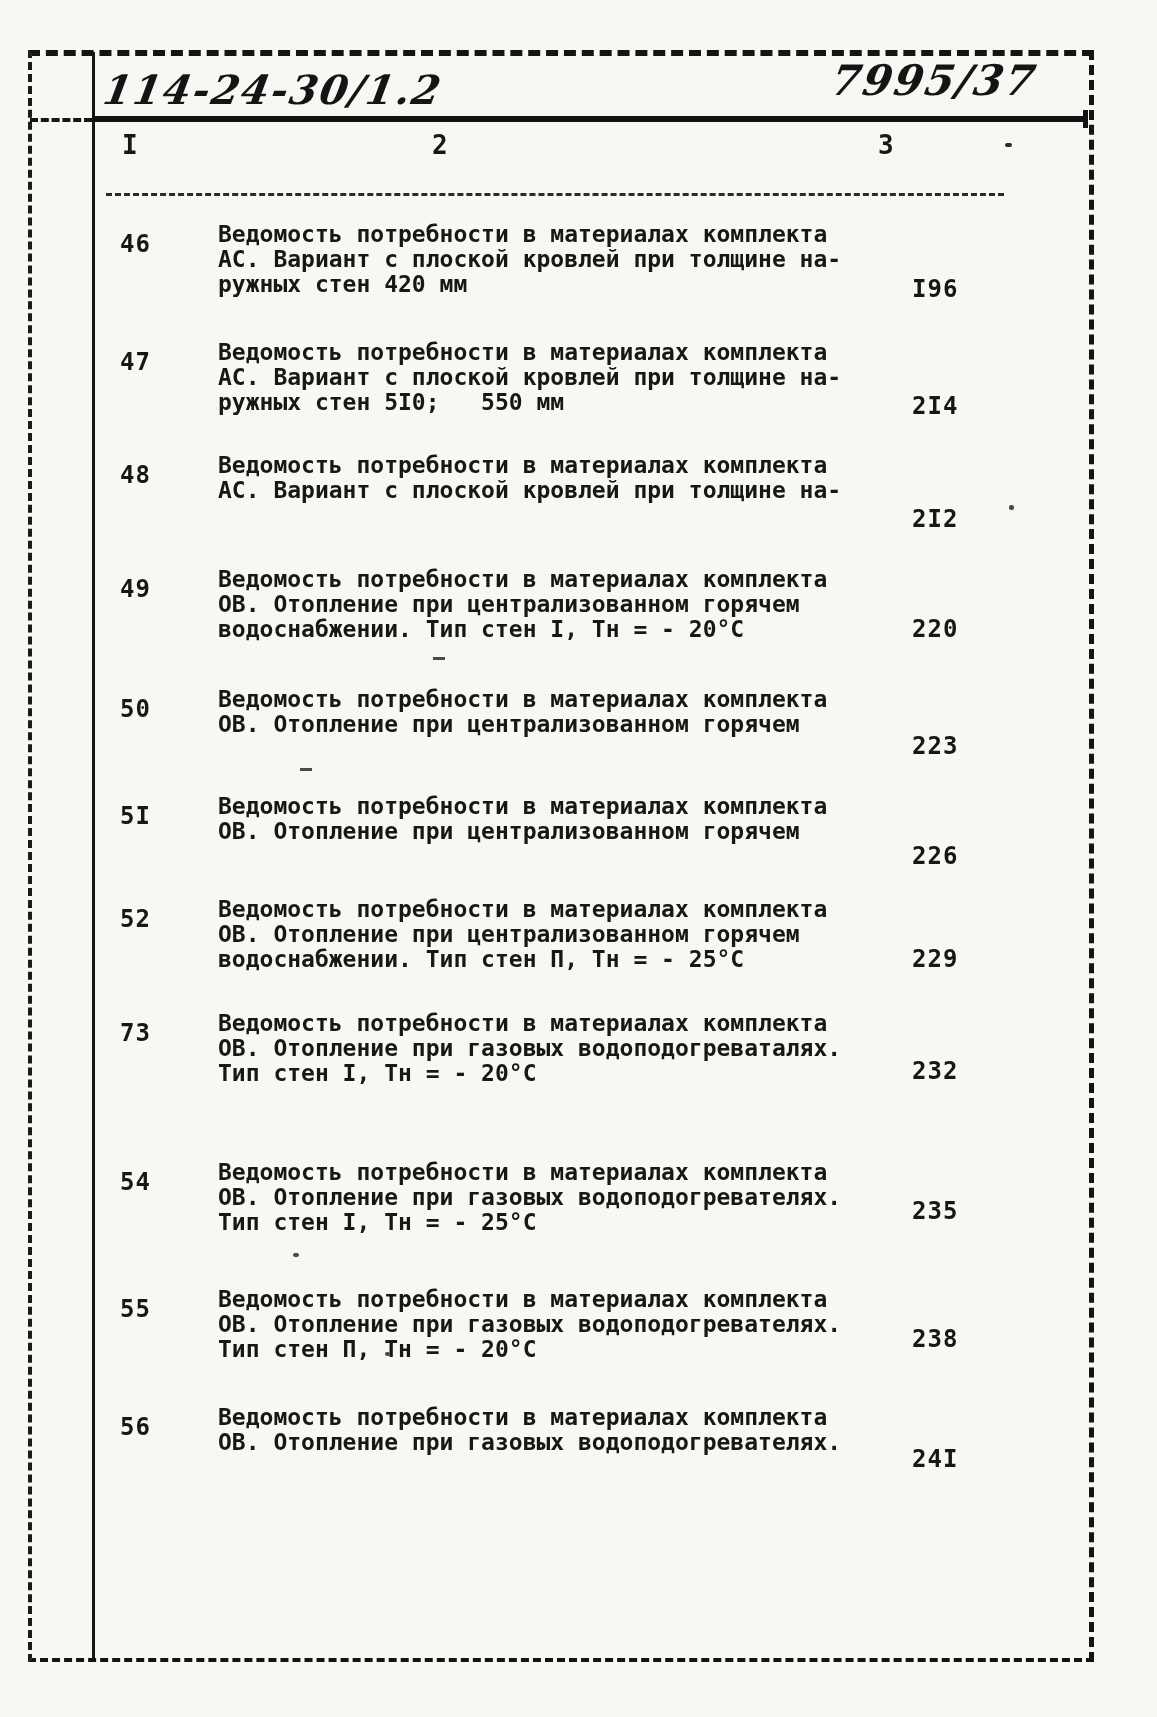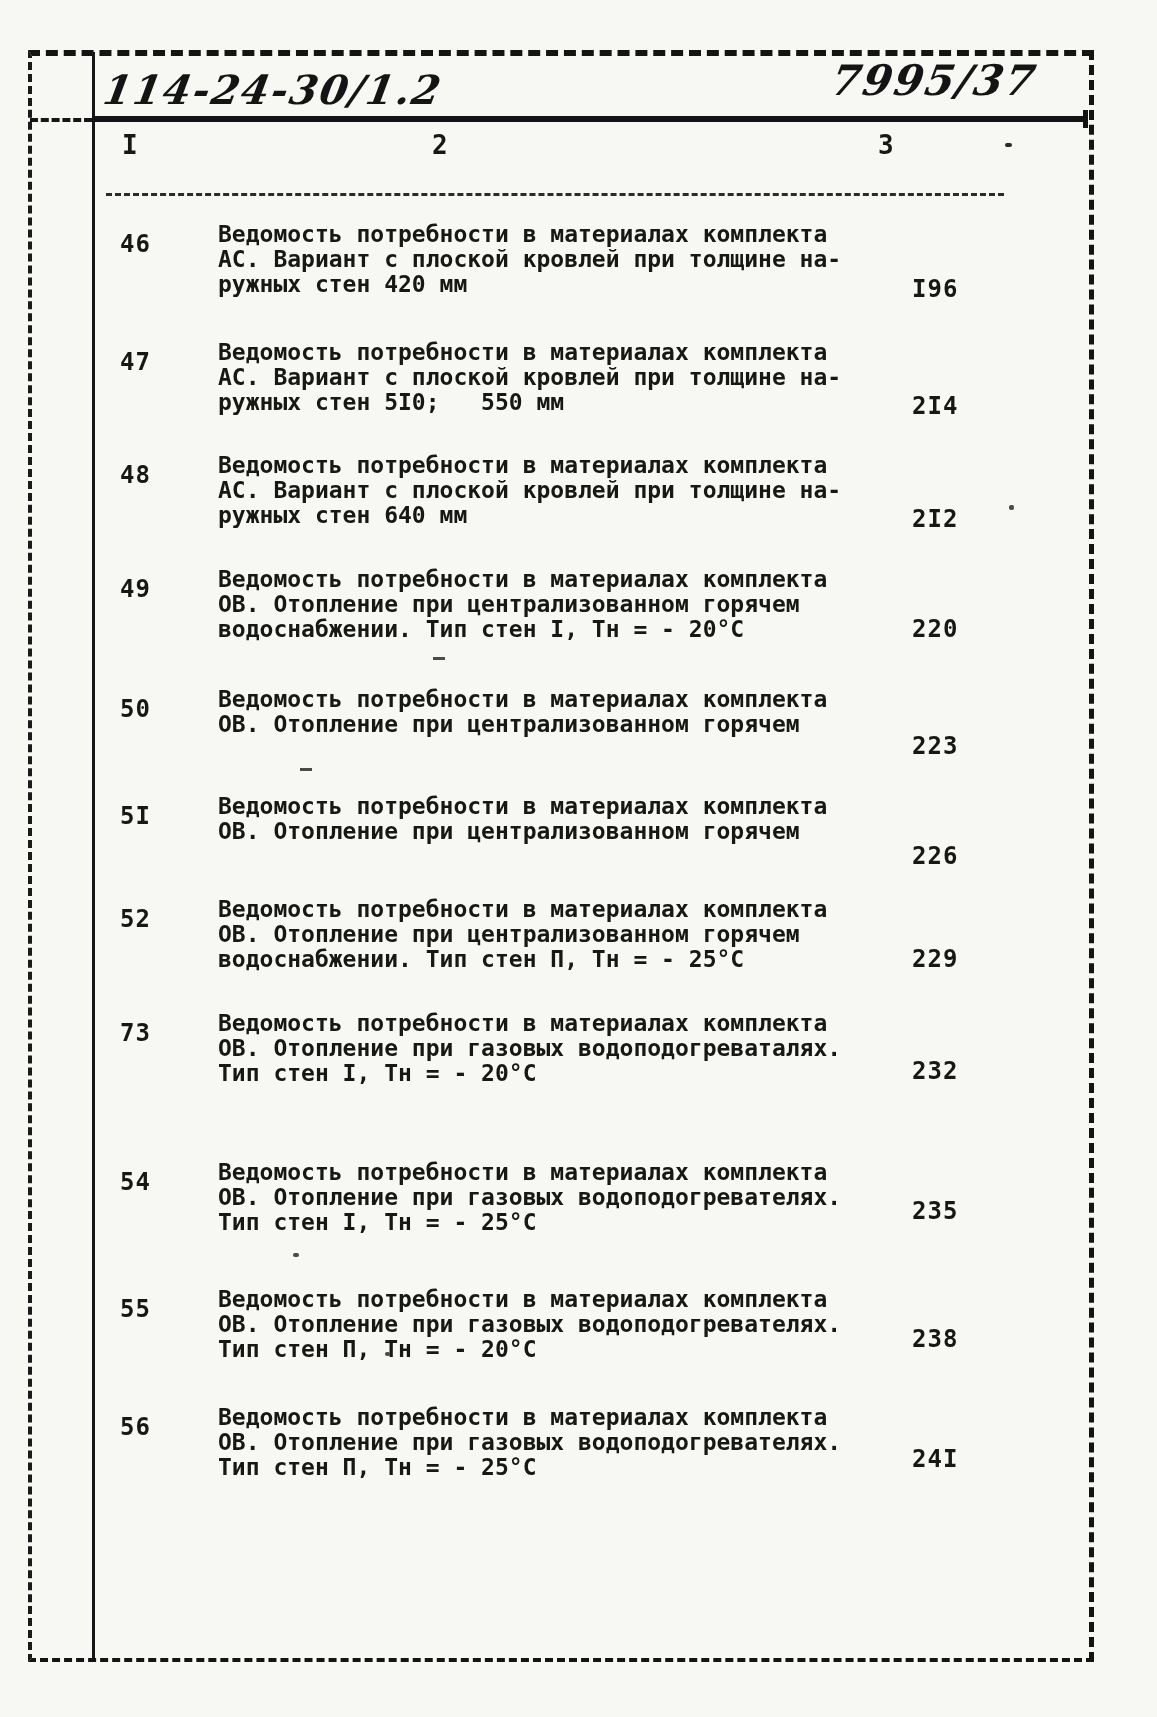--- a/index.html
+++ b/index.html
@@ -96,21 +96,20 @@
       <div class="line">ружных стен 5I0;   550 мм</div>
     </div>
     <div class="row-page" style="top: 52px;">2I4</div>
   </div>
 
   <div class="row" style="top: 453px;">
     <div class="row-num">48</div>
     <div class="row-text">
       <div class="line">Ведомость потребности в материалах комплекта</div>
       <div class="line">АС. Вариант с плоской кровлей при толщине на-</div>
-      <div class="line">ружных стен 640 мм</div>
     </div>
     <div class="row-page" style="top: 52px;">2I2</div>
   </div>
 
   <div class="row" style="top: 567px;">
     <div class="row-num">49</div>
     <div class="row-text">
       <div class="line">Ведомость потребности в материалах комплекта</div>
       <div class="line">ОВ. Отопление при централизованном горячем</div>
       <div class="line">водоснабжении. Тип стен I, Тн = - 20°С</div>
@@ -174,21 +173,20 @@
       <div class="line">Тип стен П, Тн = - 20°С</div>
     </div>
     <div class="row-page" style="top: 38px;">238</div>
   </div>
 
   <div class="row" style="top: 1405px;">
     <div class="row-num">56</div>
     <div class="row-text">
       <div class="line">Ведомость потребности в материалах комплекта</div>
       <div class="line">ОВ. Отопление при газовых водоподогревателях.</div>
-      <div class="line">Тип стен П, Тн = - 25°С</div>
     </div>
     <div class="row-page" style="top: 40px;">24I</div>
   </div>
 </div>
 
   <div class="noise n1"></div>
   <div class="noise n2"></div>
   <div class="noise n3"></div>
   <div class="noise n4"></div>
   <div class="noise n5"></div>

